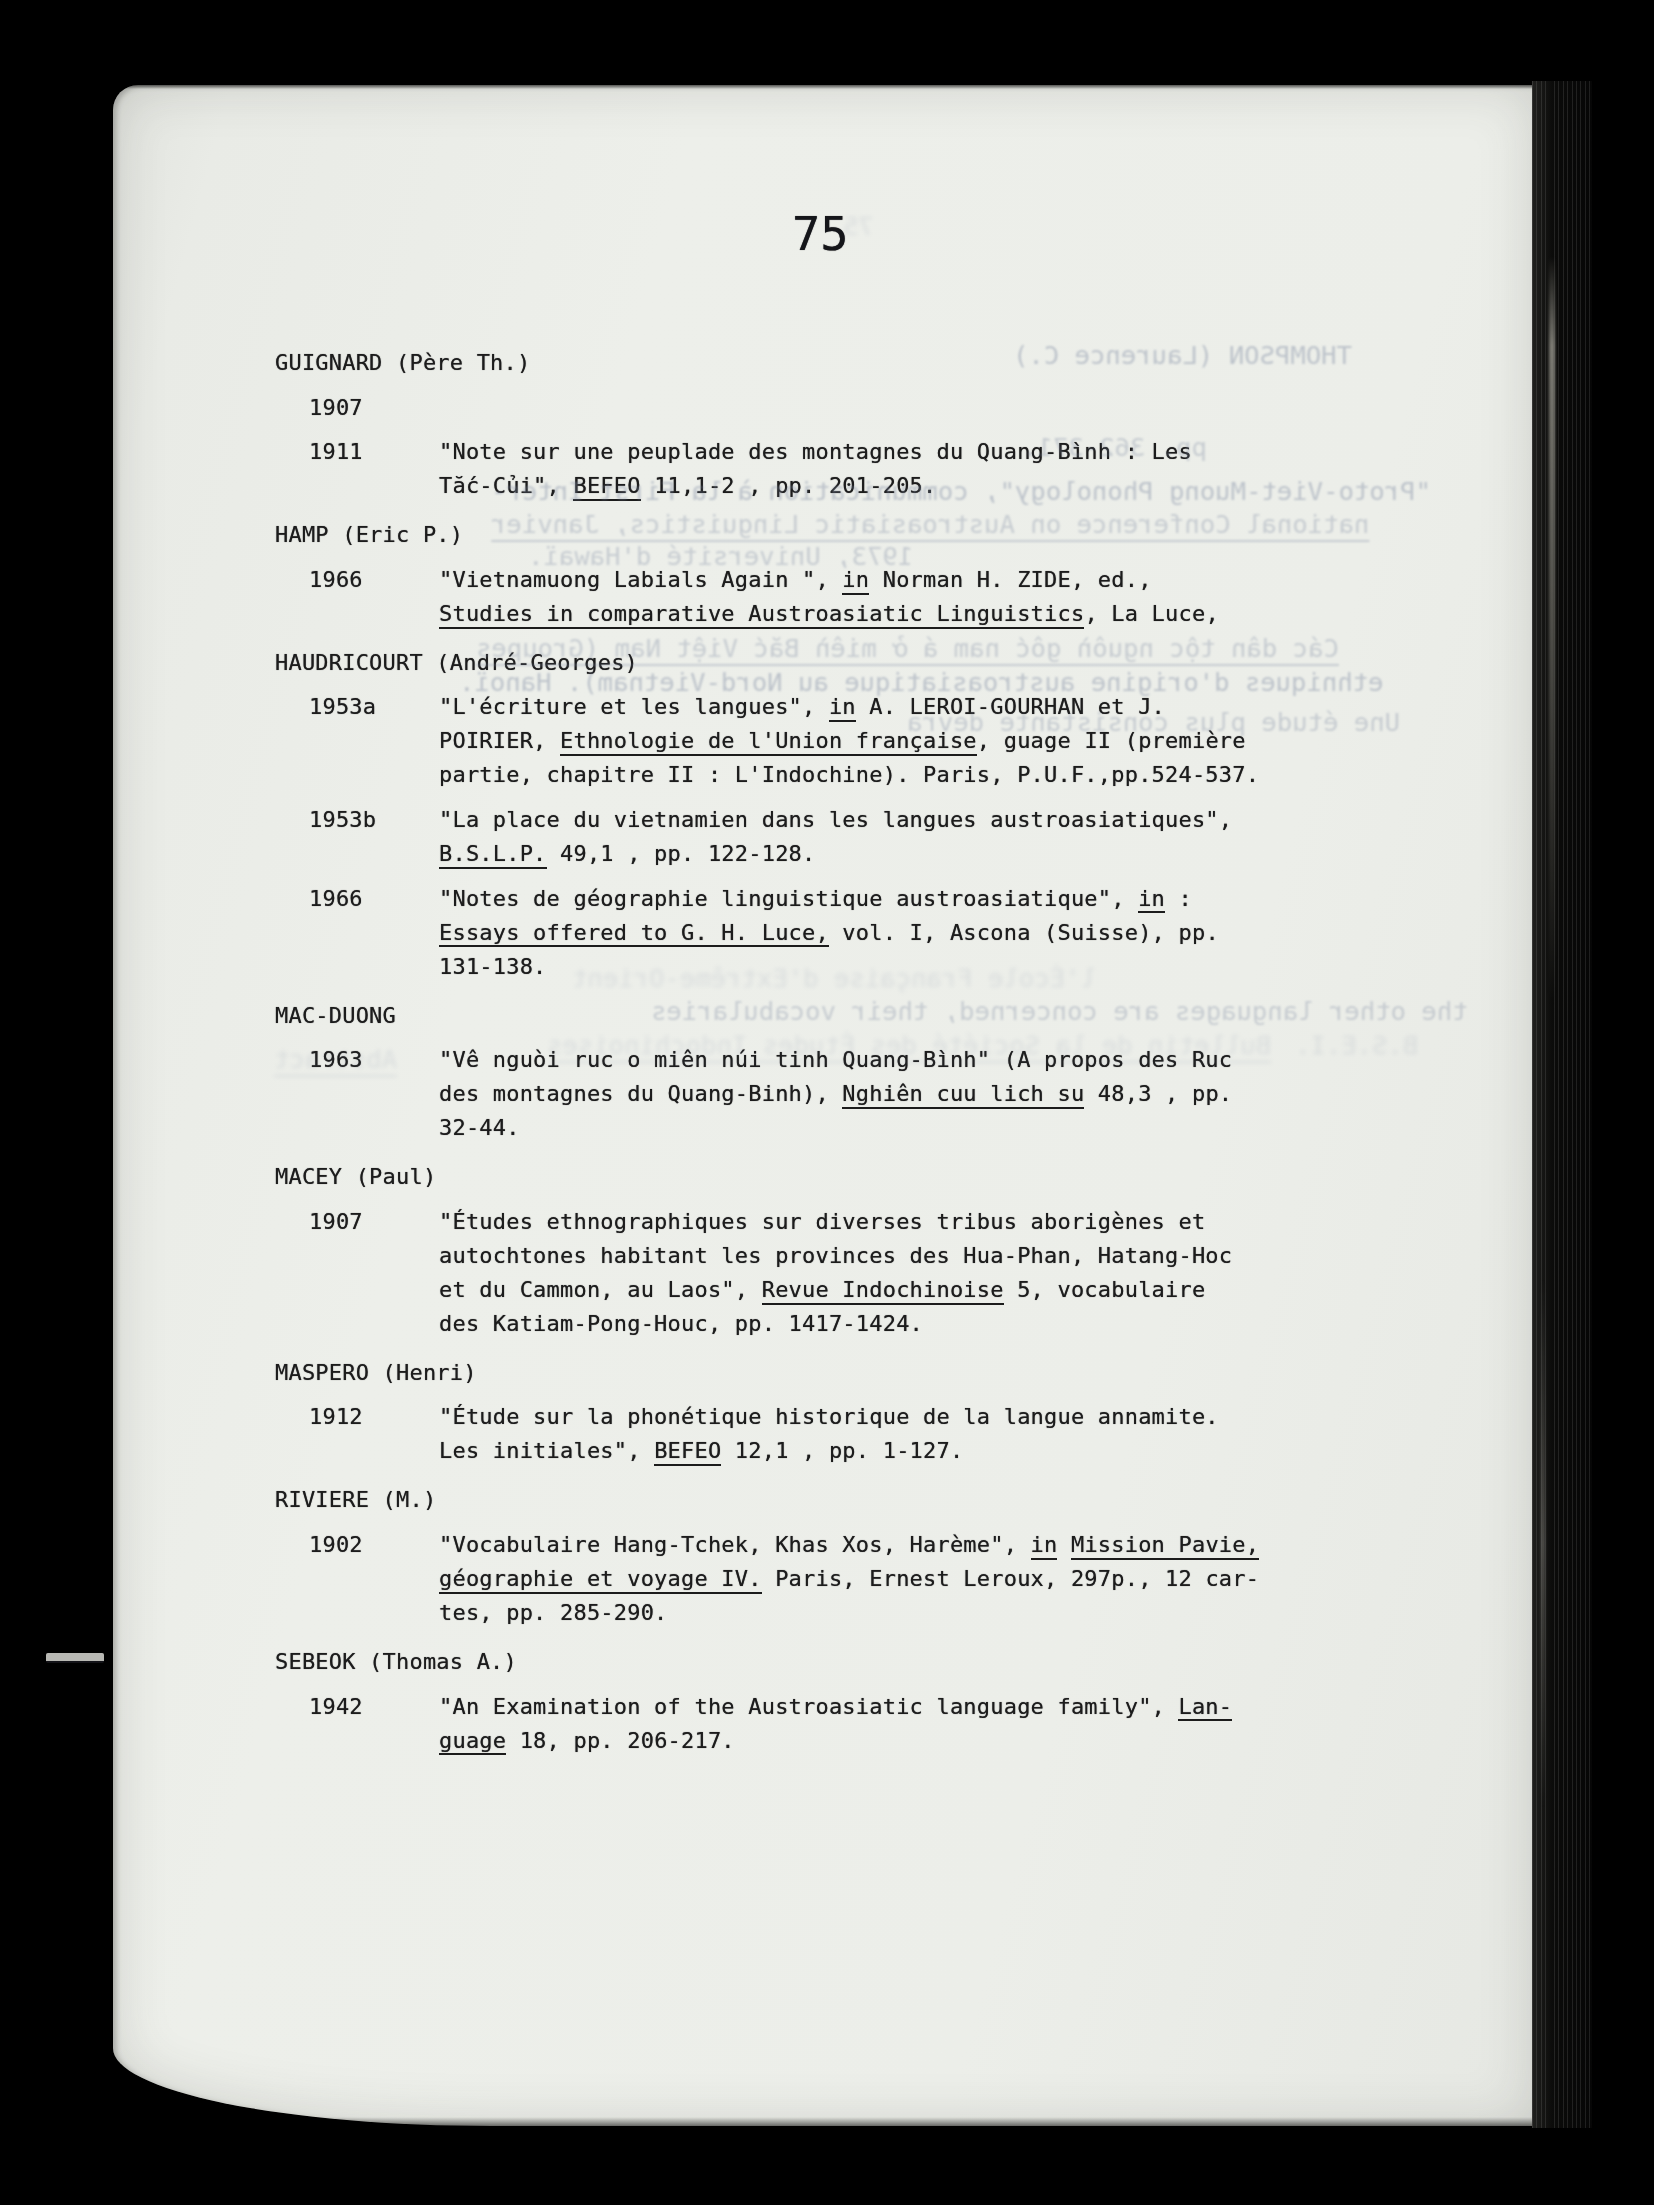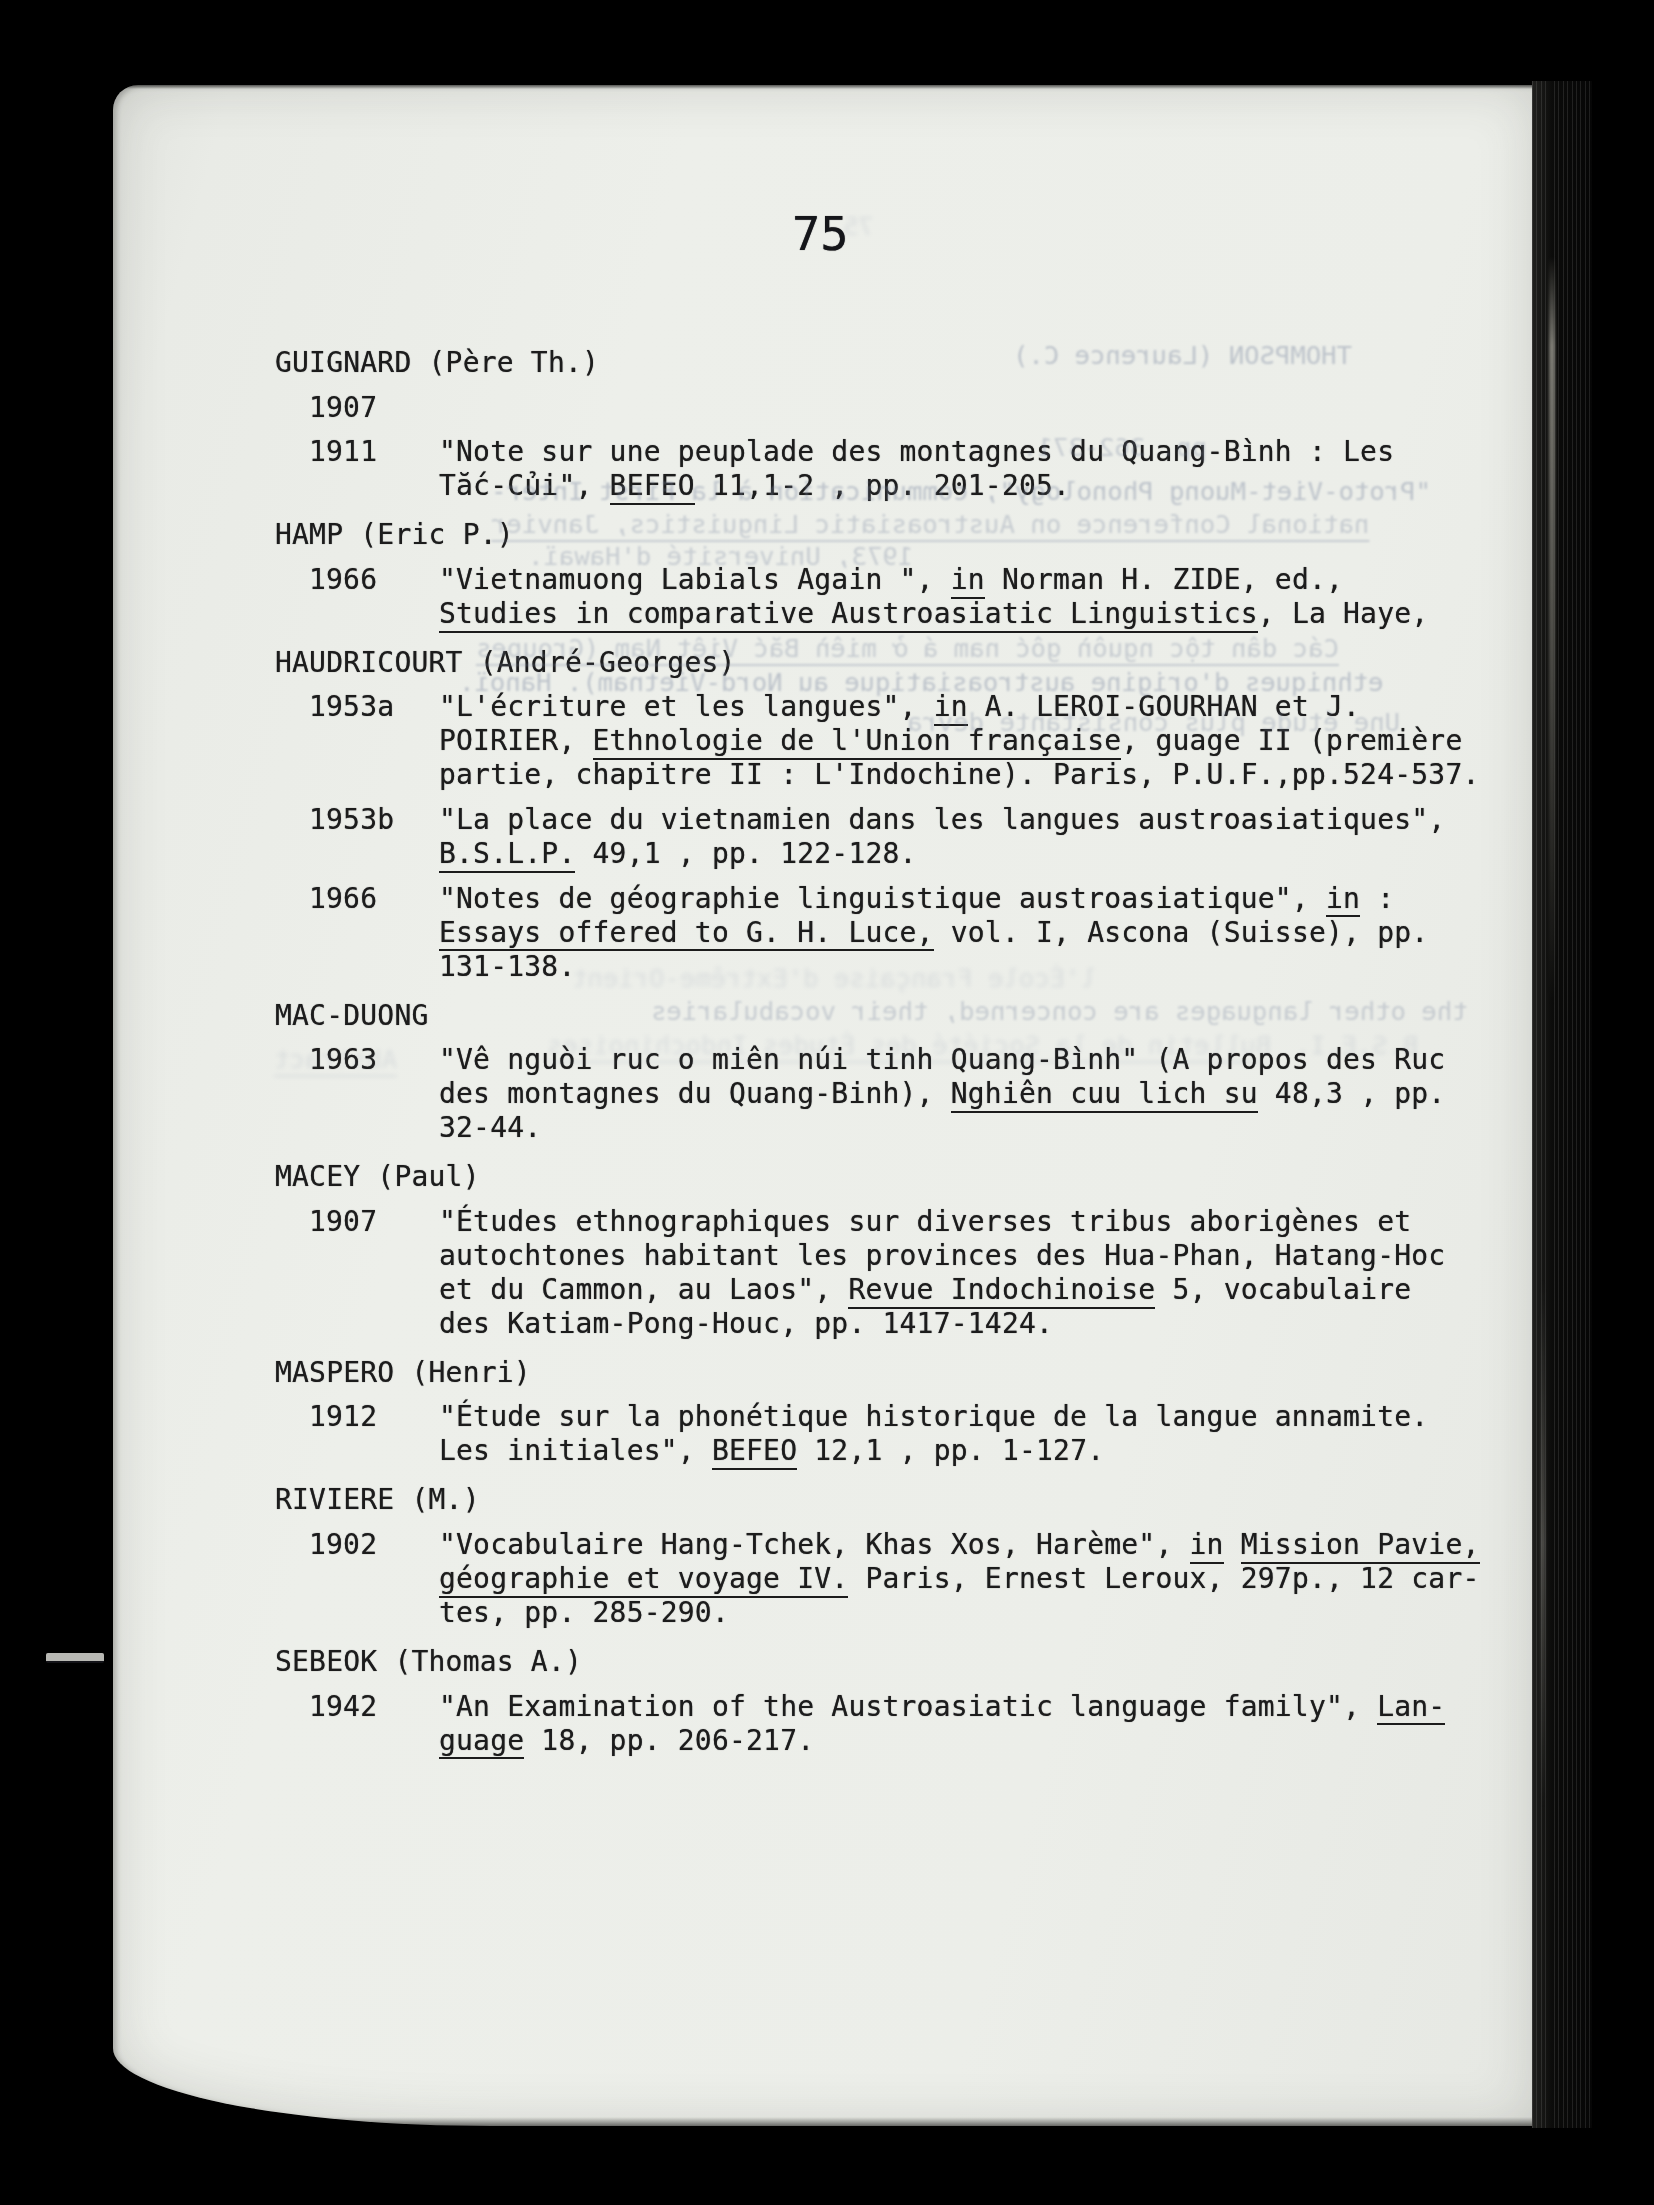--- a/index.html
+++ b/index.html
@@ -52,21 +52,21 @@
     background:#c2c2bd;border-bottom:2.6px solid #15151a;border-radius:1.8px;opacity:.95;
   }
   
   .pagenum{
     position:absolute;left:679px;top:129px;
     font-size:47px;line-height:39px;color:#15161a;
     text-shadow:0 0 0.9px rgba(20,20,25,.8);
   }
   .bib{
     position:absolute;left:0;top:261px;width:1420px;
-    font-size:28px;line-height:34px;letter-spacing:0.2px;
+    font-size:22px;line-height:34px;letter-spacing:0.2px;
     text-shadow:0 0 0.9px rgba(25,25,30,.75);
   }
   .entry{margin-top:15px;}
   .entry:first-child{margin-top:0;}
   .author{padding-left:162px;white-space:pre;}
   .work{display:flex;margin-top:10.6px;padding-left:196px;}
   .work:first-of-type{margin-top:7px;}
   .year{width:130px;flex:0 0 130px;white-space:pre;}
   .wbody{flex:1;white-space:pre;}
   .u{border-bottom:2.6px solid #1c1c1c;padding-bottom:0.9px;}
@@ -93,21 +93,21 @@
         </div>
         <div class="work">
           <div class="year">1911</div>
           <div class="wbody"><div class="ln"><span>"Note sur une peuplade des montagnes du Quang-Bình : Les</span></div><div class="ln"><span>Tắc-Củi", </span><span class="u">BEFEO</span><span> 11,1-2 , pp. 201-205.</span></div></div>
         </div>
       </div>
       <div class="entry">
         <div class="author">HAMP (Eric P.)</div>
         <div class="work">
           <div class="year">1966</div>
-          <div class="wbody"><div class="ln"><span>"Vietnamuong Labials Again ", </span><span class="u">in</span><span> Norman H. ZIDE, ed.,</span></div><div class="ln"><span class="u">Studies in comparative Austroasiatic Linguistics</span><span>, La Haye,</span></div></div>
+          <div class="wbody"><div class="ln"><span>"Vietnamuong Labials Again ", </span><span class="u">in</span><span> Norman H. ZIDE, ed.,</span></div><div class="ln"><span class="u">Studies in comparative Austroasiatic Linguistics</span><span>, La Luce,</span></div></div>
         </div>
       </div>
       <div class="entry">
         <div class="author">HAUDRICOURT (André-Georges)</div>
         <div class="work">
           <div class="year">1953a</div>
           <div class="wbody"><div class="ln"><span>"L'écriture et les langues", </span><span class="u">in</span><span> A. LEROI-GOURHAN et J.</span></div><div class="ln"><span>POIRIER, </span><span class="u">Ethnologie de l'Union française</span><span>, guage II (première</span></div><div class="ln"><span>partie, chapitre II : L'Indochine). Paris, P.U.F.,pp.524-537.</span></div></div>
         </div>
         <div class="work">
           <div class="year">1953b</div>

